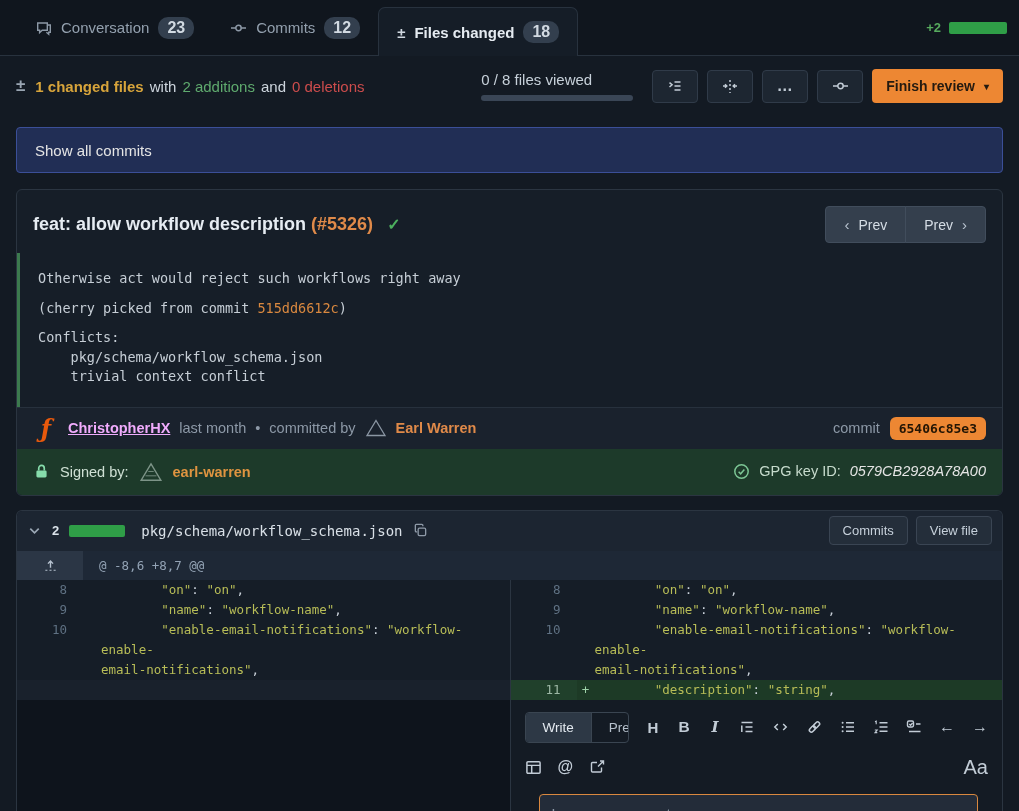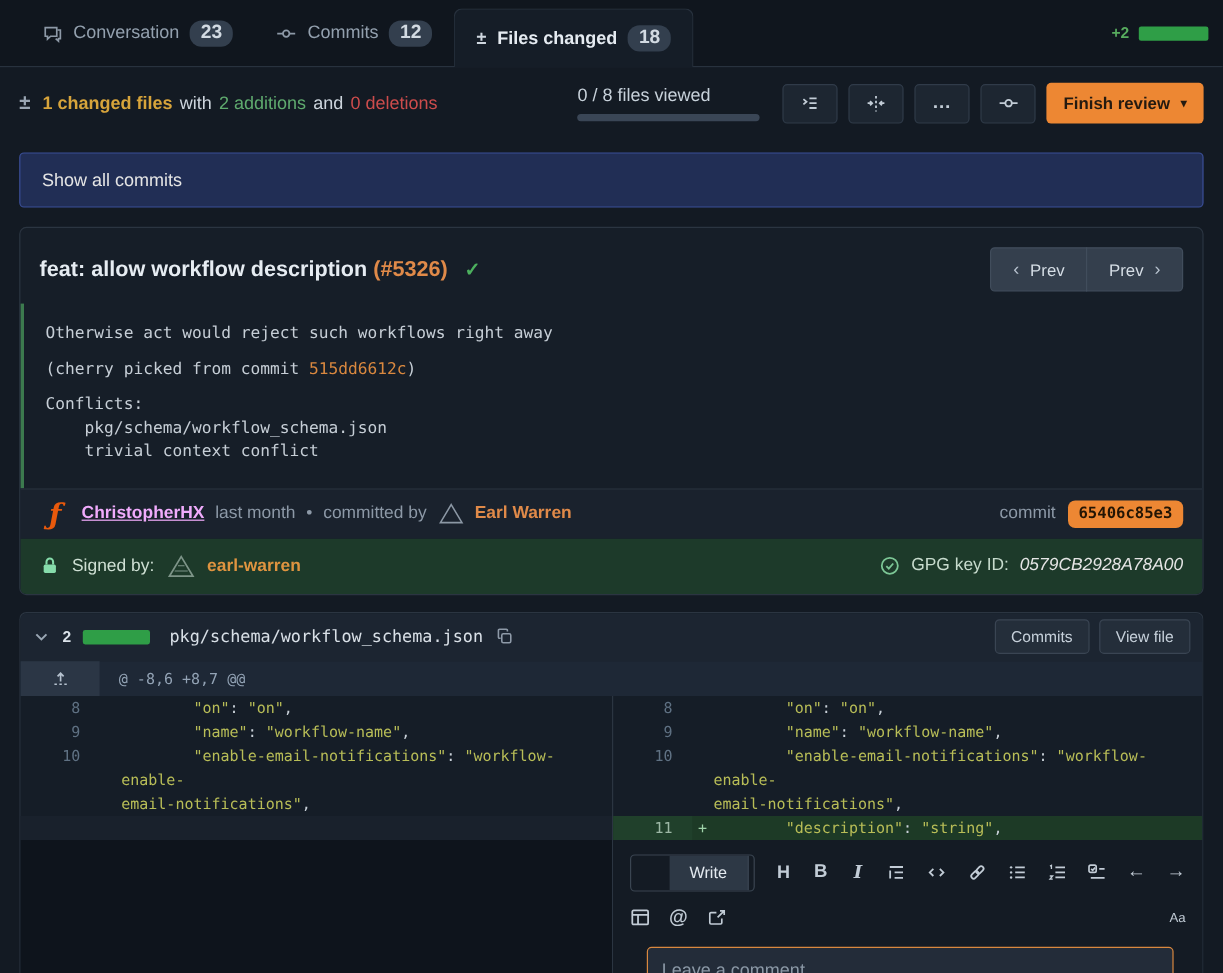--- a/index.html
+++ b/index.html
@@ -103,30 +103,30 @@
   .drow.added { background:#1d3a26;justify-content:space-between; }
   .drow.added .lnum { background:#20402b; color:#9db8a6; }
   .drow.empty-row { background:#19212c; height:20px; }
   .left-filler { flex:1; background:#0e141c; }
 
   
   .comment-form { flex:1; background:#141b24; padding:12px 14px 0; }
   .form-row1 { display:flex; align-items:center; }
   .seg { display:inline-flex; border:1px solid #3a4551; border-radius:4px; overflow:hidden; }
   .seg-btn { padding:7px 17px; font-size:13.5px; color:#b6c1cc; background:transparent; border:none; cursor:pointer; font-family:"Liberation Sans", sans-serif; }
-  .seg-btn.active { background:#2d3845; color:#e4eaf0; border-right:1px solid #3a4551;margin-left:32px; }
+  .seg-btn.active { background:#2d3845; color:#e4eaf0; border-right:1px solid #3a4551; }
   .tb-icons { display:flex; align-items:center; gap:17px; margin-left:17px; color:#c2ccd6; }
   .tb-i { cursor:pointer; display:flex; align-items:center; justify-content:center; min-width:14px; }
   .tb-H { font-weight:700; font-size:15px; }
   .tb-B { font-weight:700; font-size:15.5px; }
   .tb-I { font-style:italic; font-family:"DejaVu Serif", serif; font-size:15px; font-weight:600; }
   .tb-arrow { font-size:16px; }
   .form-row2 { display:flex; align-items:center; gap:16px; margin-top:13px; color:#c2ccd6; }
   .tb-at { font-size:16px; font-weight:600; }
-  .tb-Aa { margin-left:auto; font-size:11px; cursor:pointer; }
+  .tb-Aa { margin-left:auto; font-size:20px; cursor:pointer; }
   .comment-box { margin:15px 10px 0 14px; width:calc(100% - 24px); height:110px; background:#232c39; border:1.5px solid #d9883f; border-radius:4px; padding:10px 12px; color:#c9d2db; font-size:15px; font-family:"Liberation Sans", sans-serif; resize:none; outline:none; }
   .comment-box::placeholder { color:#8b98a6; }
 </style>
 </head>
 <body>
 
 <div class="topbar">
   <div class="tabs">
     <div class="tab">
       <span class="ticon">

